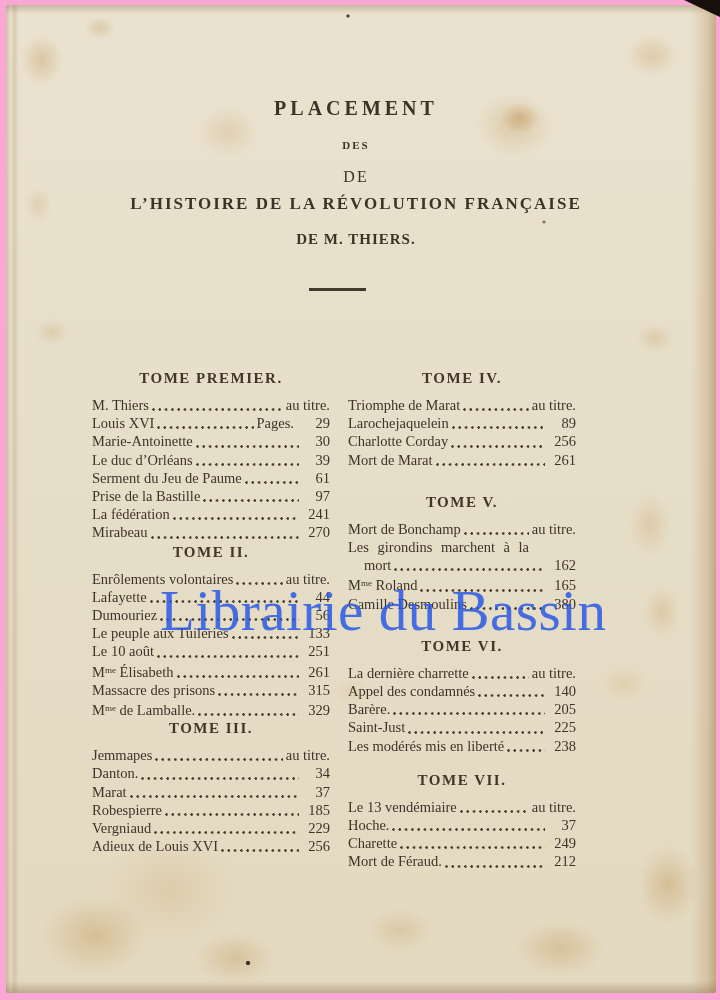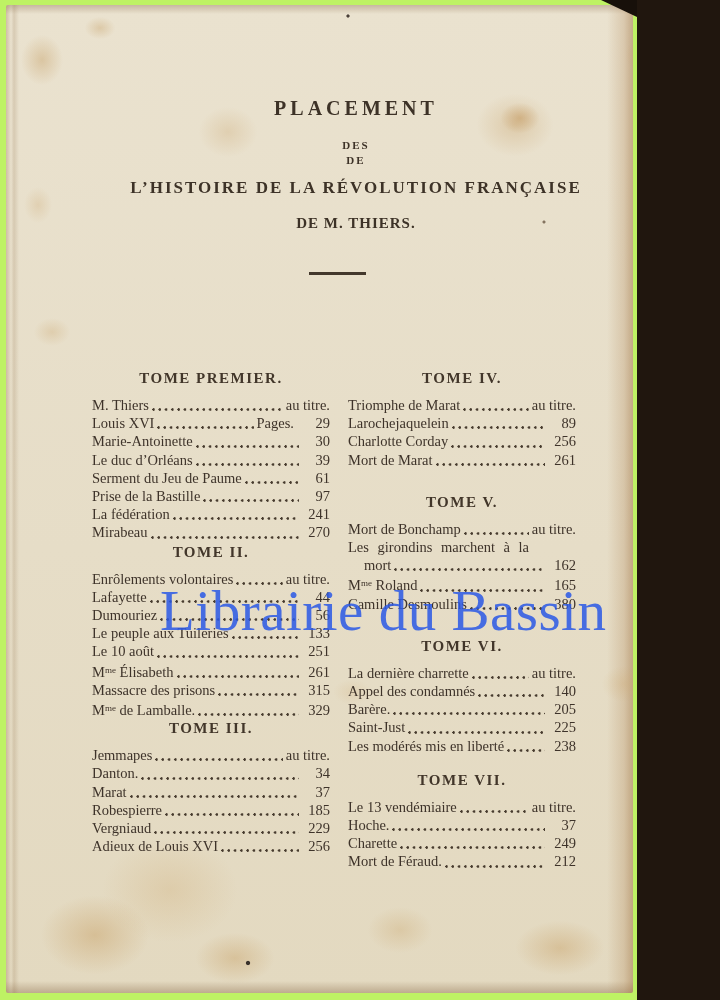--- a/index.html
+++ b/index.html
@@ -1,16 +1,16 @@
 <!DOCTYPE html>
 <html><head>
 <meta charset="utf-8">
 <style>
   html,body{margin:0;padding:0;background:#20160e;}
-  #photo{position:relative;width:637px;height:1000px;background:#bef264;overflow:hidden;
+  #photo{position:relative;width:720px;height:1000px;background:#f9a8d4;overflow:hidden;
          font-family:"Liberation Serif",serif;color:#3e332a;}
   #page{position:absolute;left:6px;top:5px;right:4px;bottom:7px;border-radius:2px;
     background-color:#e7dfca;
     background-image:
       radial-gradient(circle 2px at 342px 11px, #4a4038 0 1.2px, rgba(0,0,0,0) 2px),
       radial-gradient(circle 3px at 242px 958px, #3a322b 0 1.6px, rgba(0,0,0,0) 2.6px),
       radial-gradient(circle 2px at 538px 217px, rgba(90,70,50,.7) 0 1px, rgba(0,0,0,0) 2px),
       radial-gradient(ellipse 28px 22px at 514px 113px, rgba(193,148,88,.5), rgba(193,148,88,0) 70%),
       radial-gradient(ellipse 55px 45px at 509px 120px, rgba(198,158,100,.35), rgba(198,158,100,0) 70%),
       radial-gradient(ellipse 42px 36px at 222px 127px, rgba(200,162,105,.28), rgba(200,162,105,0) 70%),
@@ -35,21 +35,21 @@
       linear-gradient(180deg, rgba(120,85,50,.3) 0, rgba(120,85,50,0) 9px),
       linear-gradient(0deg, rgba(120,85,50,.35) 0, rgba(120,85,50,0) 12px),
       linear-gradient(180deg, #eae2cf 0, #e6ddc7 55%, #e3d9c0 100%);
   }
   #corner-tr{position:absolute;top:0;right:0;width:0;height:0;
     border-top:17px solid #17100a;border-left:36px solid transparent;}
   #title-block{position:absolute;left:40px;top:93px;width:620px;text-align:center;color:#3d3227;}
   .t-main{font-size:20px;font-weight:bold;letter-spacing:4px;line-height:20px;}
   .t-small{font-size:11px;font-weight:bold;letter-spacing:2px;line-height:11px;margin-top:22px;}
   .t-grav{font-size:20px;font-weight:bold;letter-spacing:1.5px;line-height:22px;margin-top:15px;}
-  .t-small2{font-size:11px;font-weight:bold;letter-spacing:2px;line-height:11px;margin-top:4px;}
+  .t-small2{font-size:16px;font-weight:normal;letter-spacing:2px;line-height:11px;margin-top:20px;}
   .t-hist{font-size:17px;font-weight:bold;letter-spacing:2px;line-height:18px;margin-top:13px;}
   .t-thiers{font-size:15px;font-weight:bold;letter-spacing:1px;line-height:15px;margin-top:19px;}
   #rule{width:57px;height:3px;background:#43382c;margin:41px auto 0;transform:translateX(-19px);}
   .col{position:absolute;top:364px;}
   #col-left{left:86px;width:238px;}
   #col-right{left:342px;width:228px;}
   .tome-section + .tome-section{margin-top:1px;}
   #col-left .tome-section:nth-child(3){margin-top:0;}
   #col-right .tome-section:nth-child(2),
   #col-right .tome-section:nth-child(3){margin-top:24px;}

